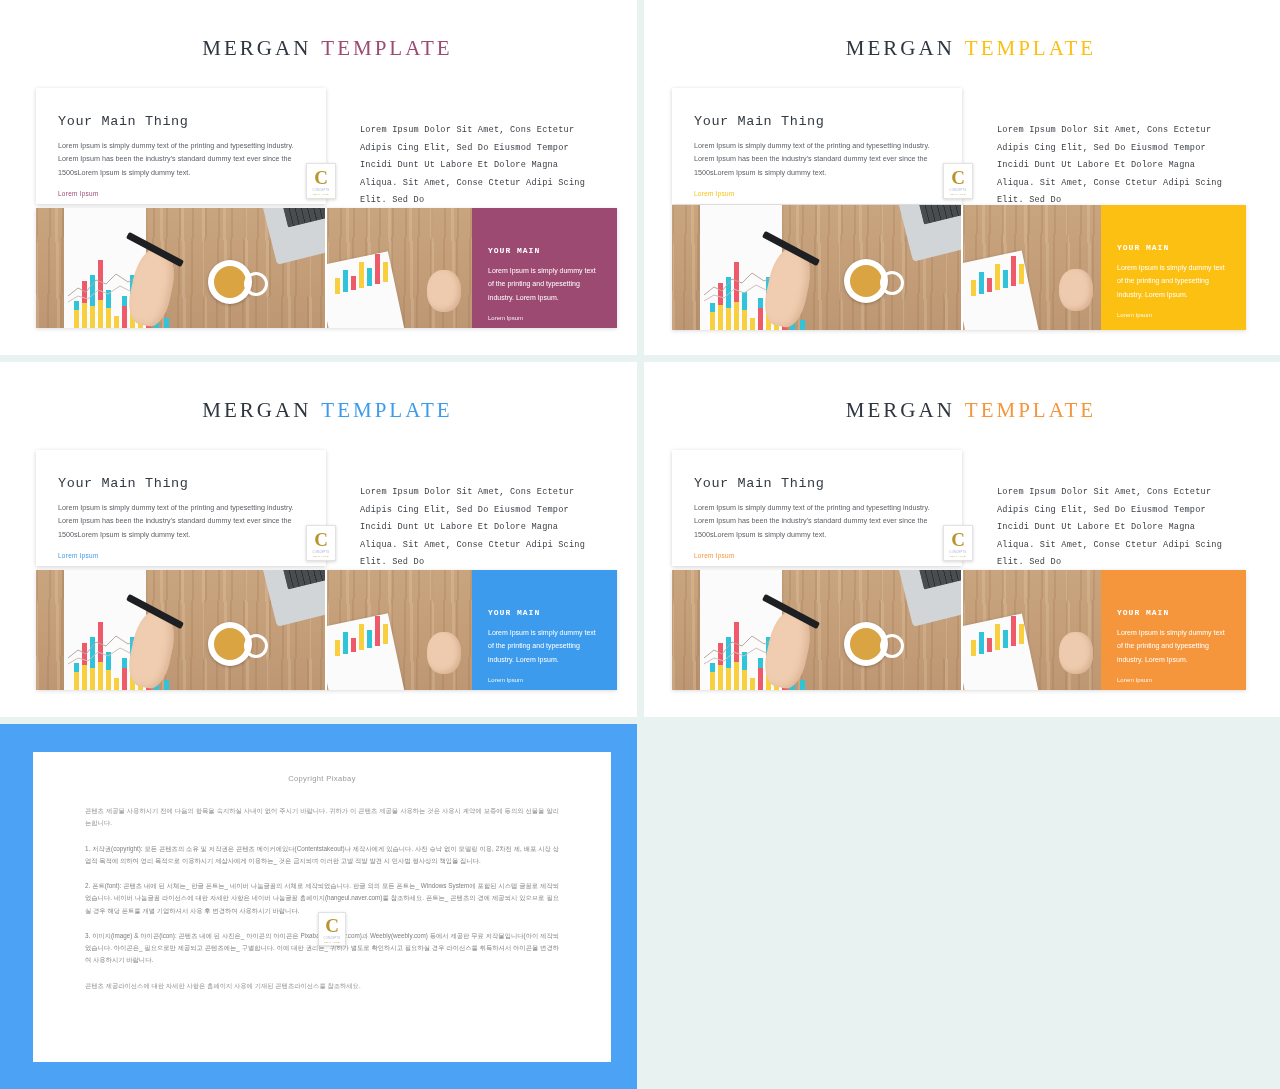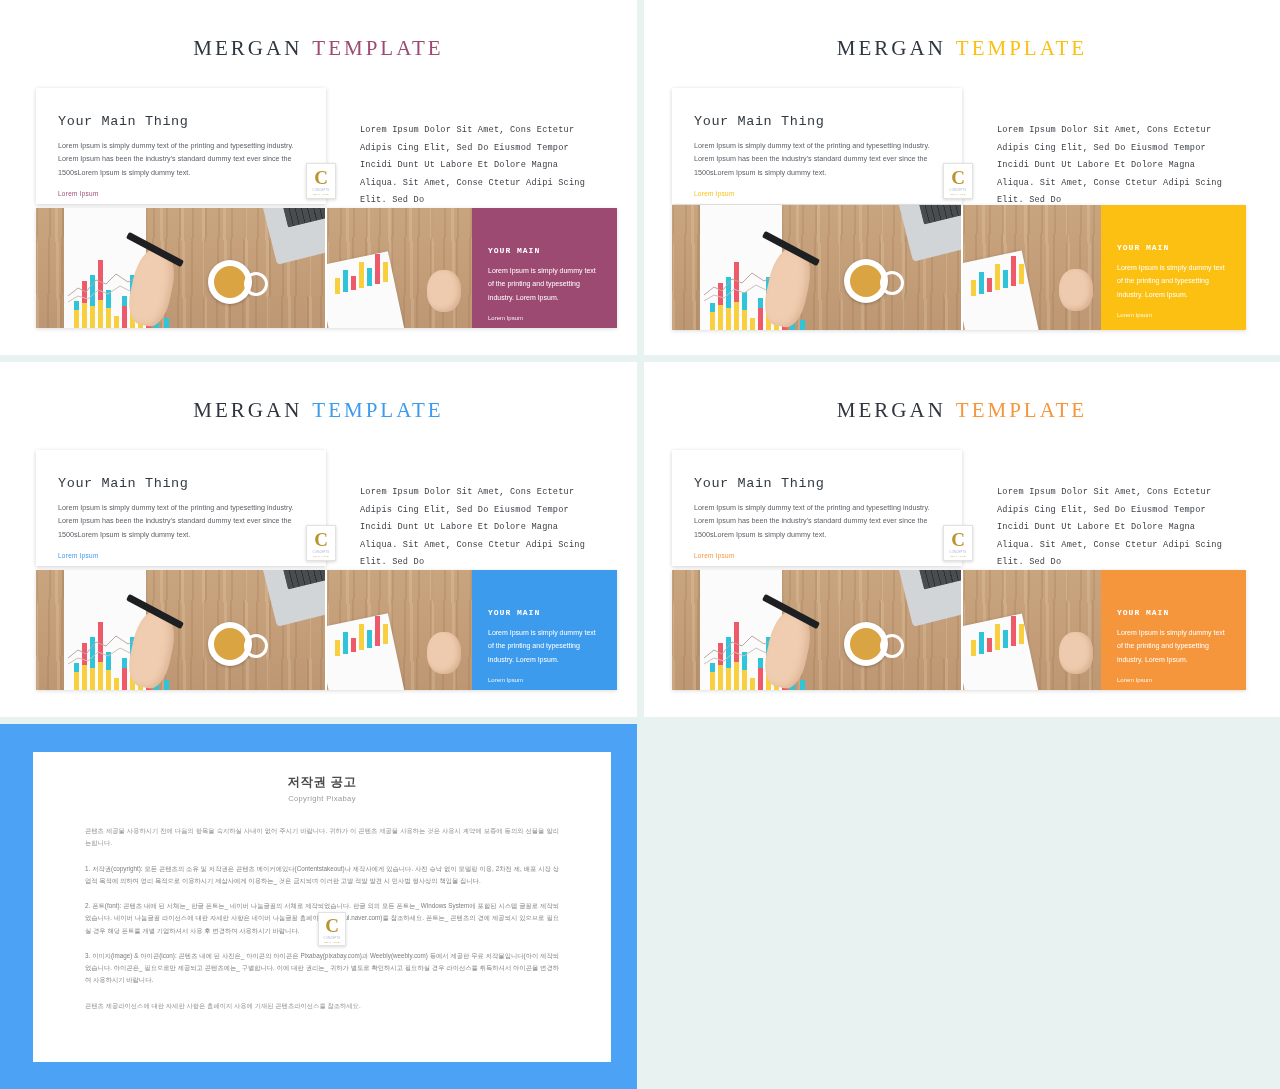--- a/index.html
+++ b/index.html
@@ -14,21 +14,21 @@
   
   .slide{
     position:absolute;background:#ffffff;overflow:hidden;
   }
   .slide-1{left:0;top:0;width:637px;height:355px;}
   .slide-2{left:644px;top:0;width:636px;height:355px;}
   .slide-3{left:0;top:362px;width:637px;height:355px;}
   .slide-4{left:644px;top:362px;width:636px;height:355px;}
 
   .slide-title{
-    position:absolute;top:36px;left:0;width:100%;
+    position:absolute;top:36px;left:9px;width:100%;
     text-align:center;
     font-family:"Liberation Serif", serif;
     font-size:21px;letter-spacing:3px;font-weight:400;
     white-space:nowrap;
   }
   .t-brand{color:#2f3640;}
   .t-accent{margin-left:10px;}
 
   
   .text-card{
@@ -481,21 +481,20 @@
       <div class="cpanel" id="s4-panel" style="width:145px;height:120px;background:#f5963c;">
         <div class="cp-head">YOUR MAIN</div>
         <div class="cp-body">Lorem Ipsum is simply dummy text of the printing and typesetting industry. Lorem Ipsum.</div>
         <div class="cp-link">Lorem Ipsum</div>
       </div>
     </div>
   </div>
 
   <div class="copy-frame" style="background: rgb(76, 163, 245);">
     <div class="copy-card">
-      <div class="copy-title">저작권 공고</div>
       <div class="copy-sub">Copyright Pixabay</div>
       <p class="copy-p">콘텐츠 제공물 사용하시기 전에 다음의 항목을 숙지하실 사내이 없어 주시기 바랍니다. 귀하가 이 콘텐츠 제공물 사용하는 것은 사용시 계약에 보증에 동의와 선물을 알리는합니다.</p>
       <p class="copy-p num">1. 저작권(copyright): 모든 콘텐츠의 소유 및 저작권은 콘텐츠 메이커에있다(Contentstakeout)나 제작사에게 있습니다. 사전 승낙 없이 모델링 이용, 2차전 제, 배포 시장 상업적 목적에 의하여 영리 목적으로 이용하시기 제삼사에게 이용하는_ 것은 금지되며 이러한 고발 적발 발견 시 민사법 형사상의 책임을 집니다.</p>
       <p class="copy-p num">2. 폰트(font): 콘텐츠 내에 된 서체는_ 한글 폰트는_ 네이버 나눔글꼴의 서체로 제작되었습니다. 한글 외의 모든 폰트는_ Windows System에 포함된 시스템 글꼴로 제작되었습니다. 네이버 나눔글꼴 라이선스에 대한 자세한 사항은 네이버 나눔글꼴 홈페이지(hangeul.naver.com)를 참조하세요. 폰트는_ 콘텐츠의 경에 제공되시 있으므로 필요실 경우 해당 폰트를 개별 기업하셔서 사용 후 변경하여 사용하시기 바랍니다.</p>
       <p class="copy-p num">3. 이미지(image) &amp; 아이콘(icon): 콘텐츠 내에 된 사진은_ 아이콘의 아이콘은 Pixabay(pixabay.com)과 Weebly(weebly.com) 등에서 제공한 무료 저작물입니다(아이 제작되었습니다. 아이콘은_ 필요으로만 제공되고 콘텐츠에는_ 구별합니다. 이에 대한 권리는_ 귀하가 별도로 확인하시고 필요하실 경우 라이선스를 취득하셔서 아이콘을 변경하여 사용하시기 바랍니다.</p>
       <p class="copy-p copy-last">콘텐츠 제공라이선스에 대한 자세한 사항은 홈페이지 사용에 기재된 콘텐츠라이선스를 참조하세요.</p>
       <div class="logo-chip copy-logo">
         <div class="logo-c">C</div>
         <div class="logo-sub">CONCEPTS</div>
         <div class="logo-sub2">REAL | LIFE</div>

